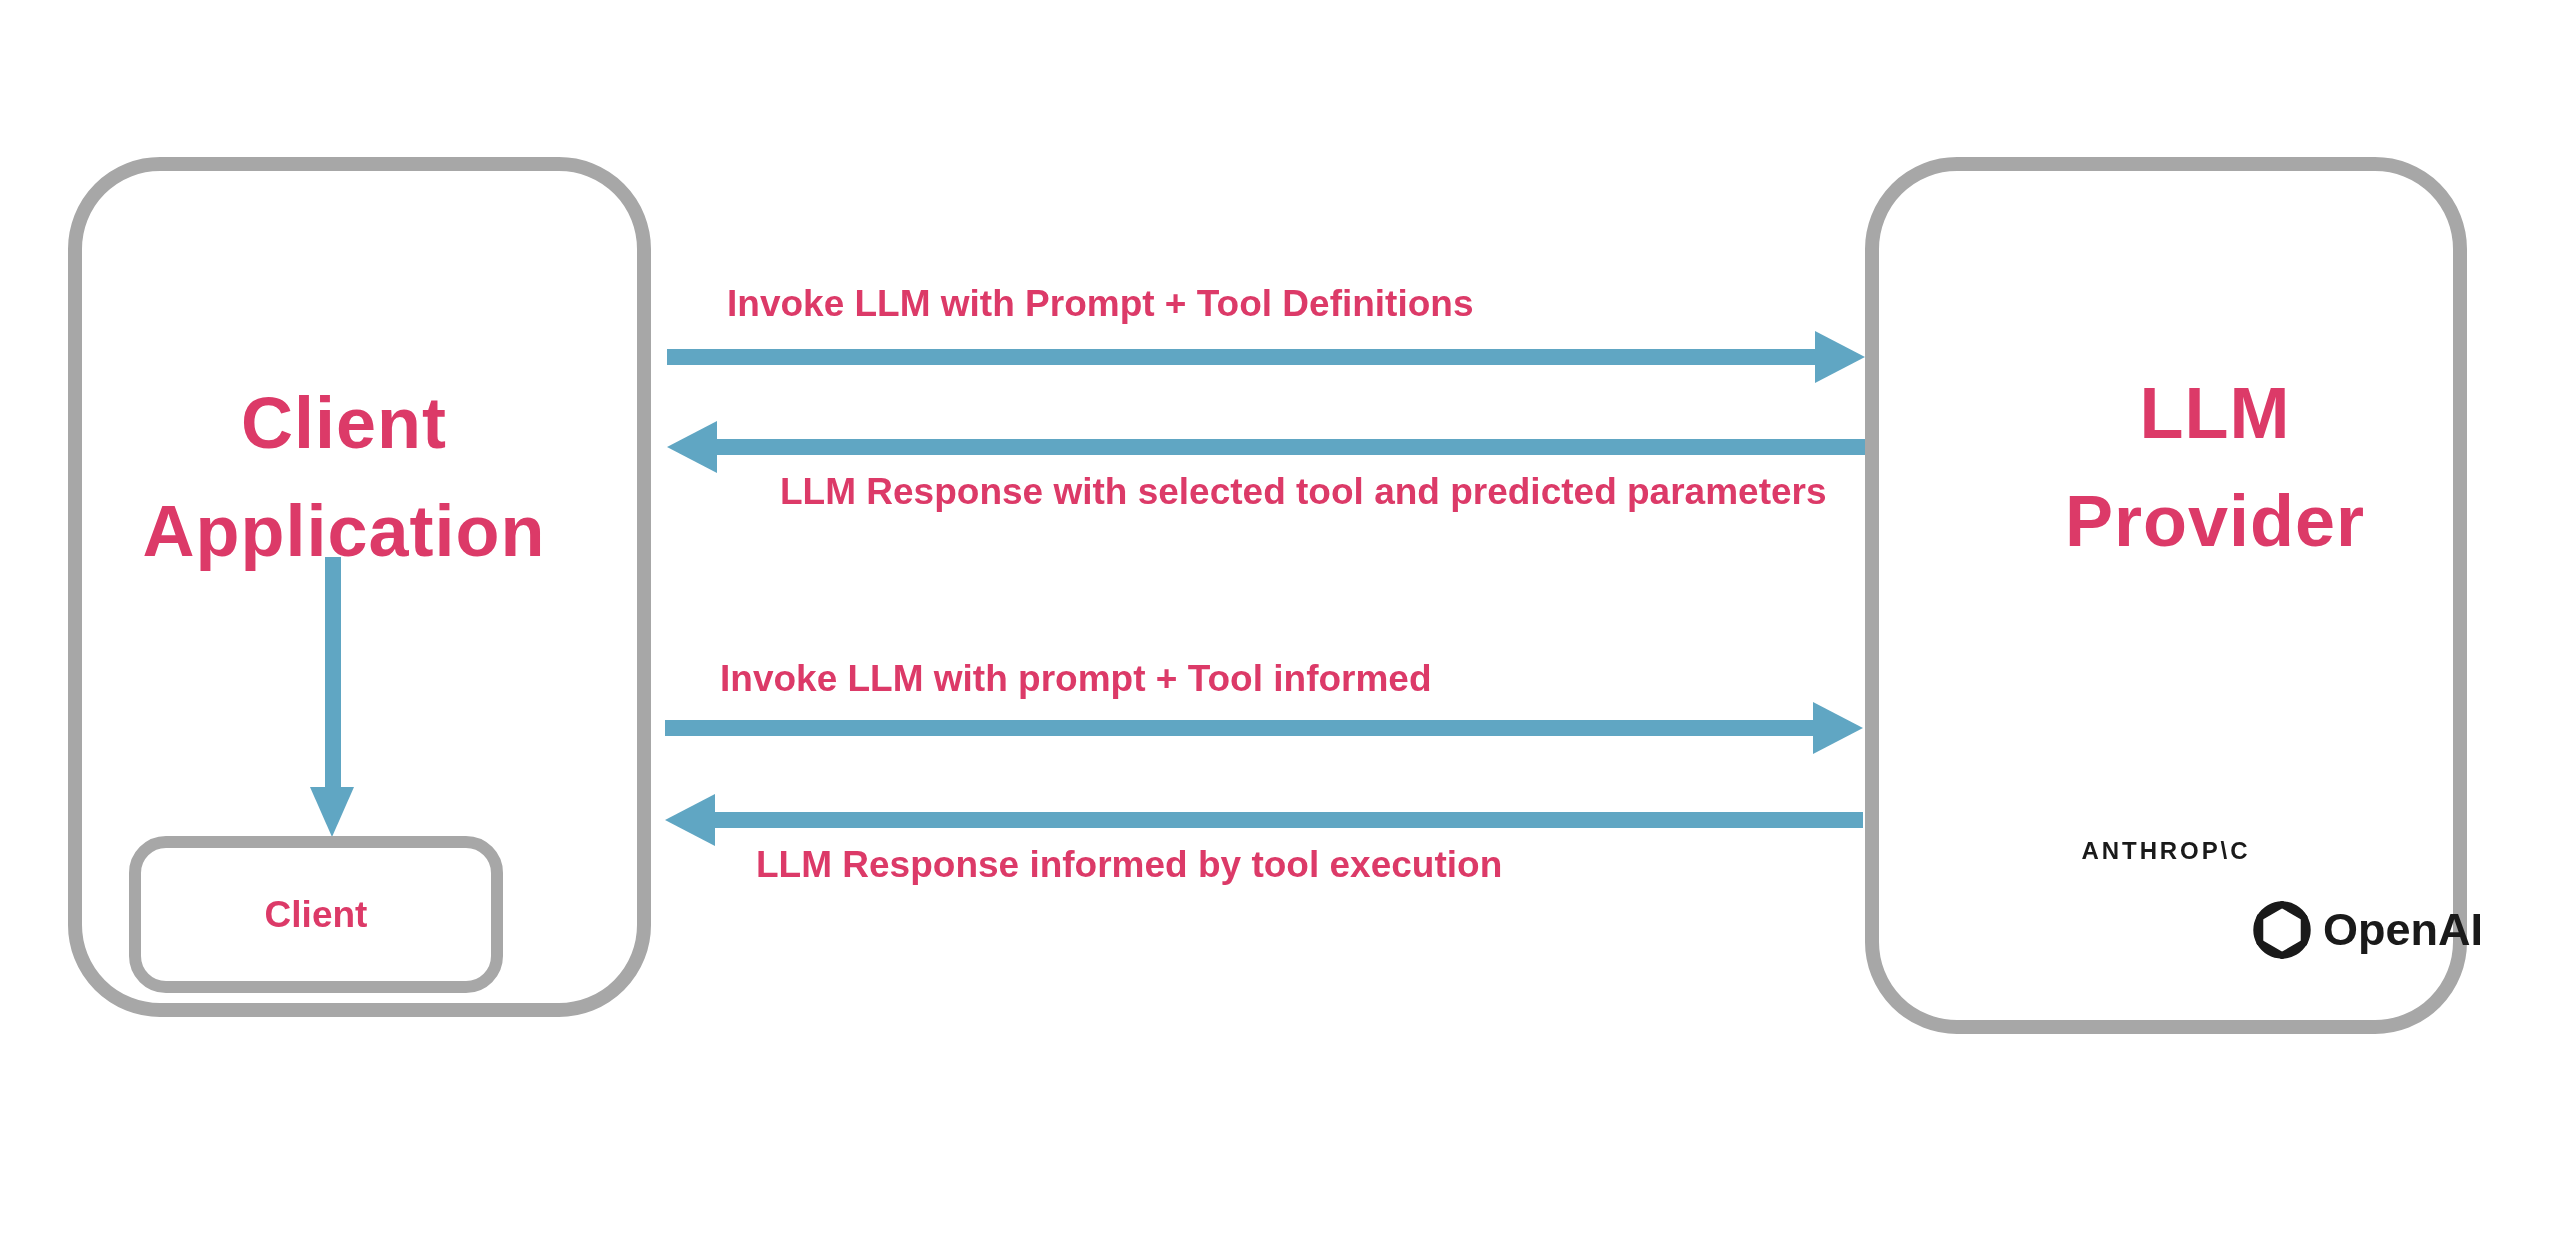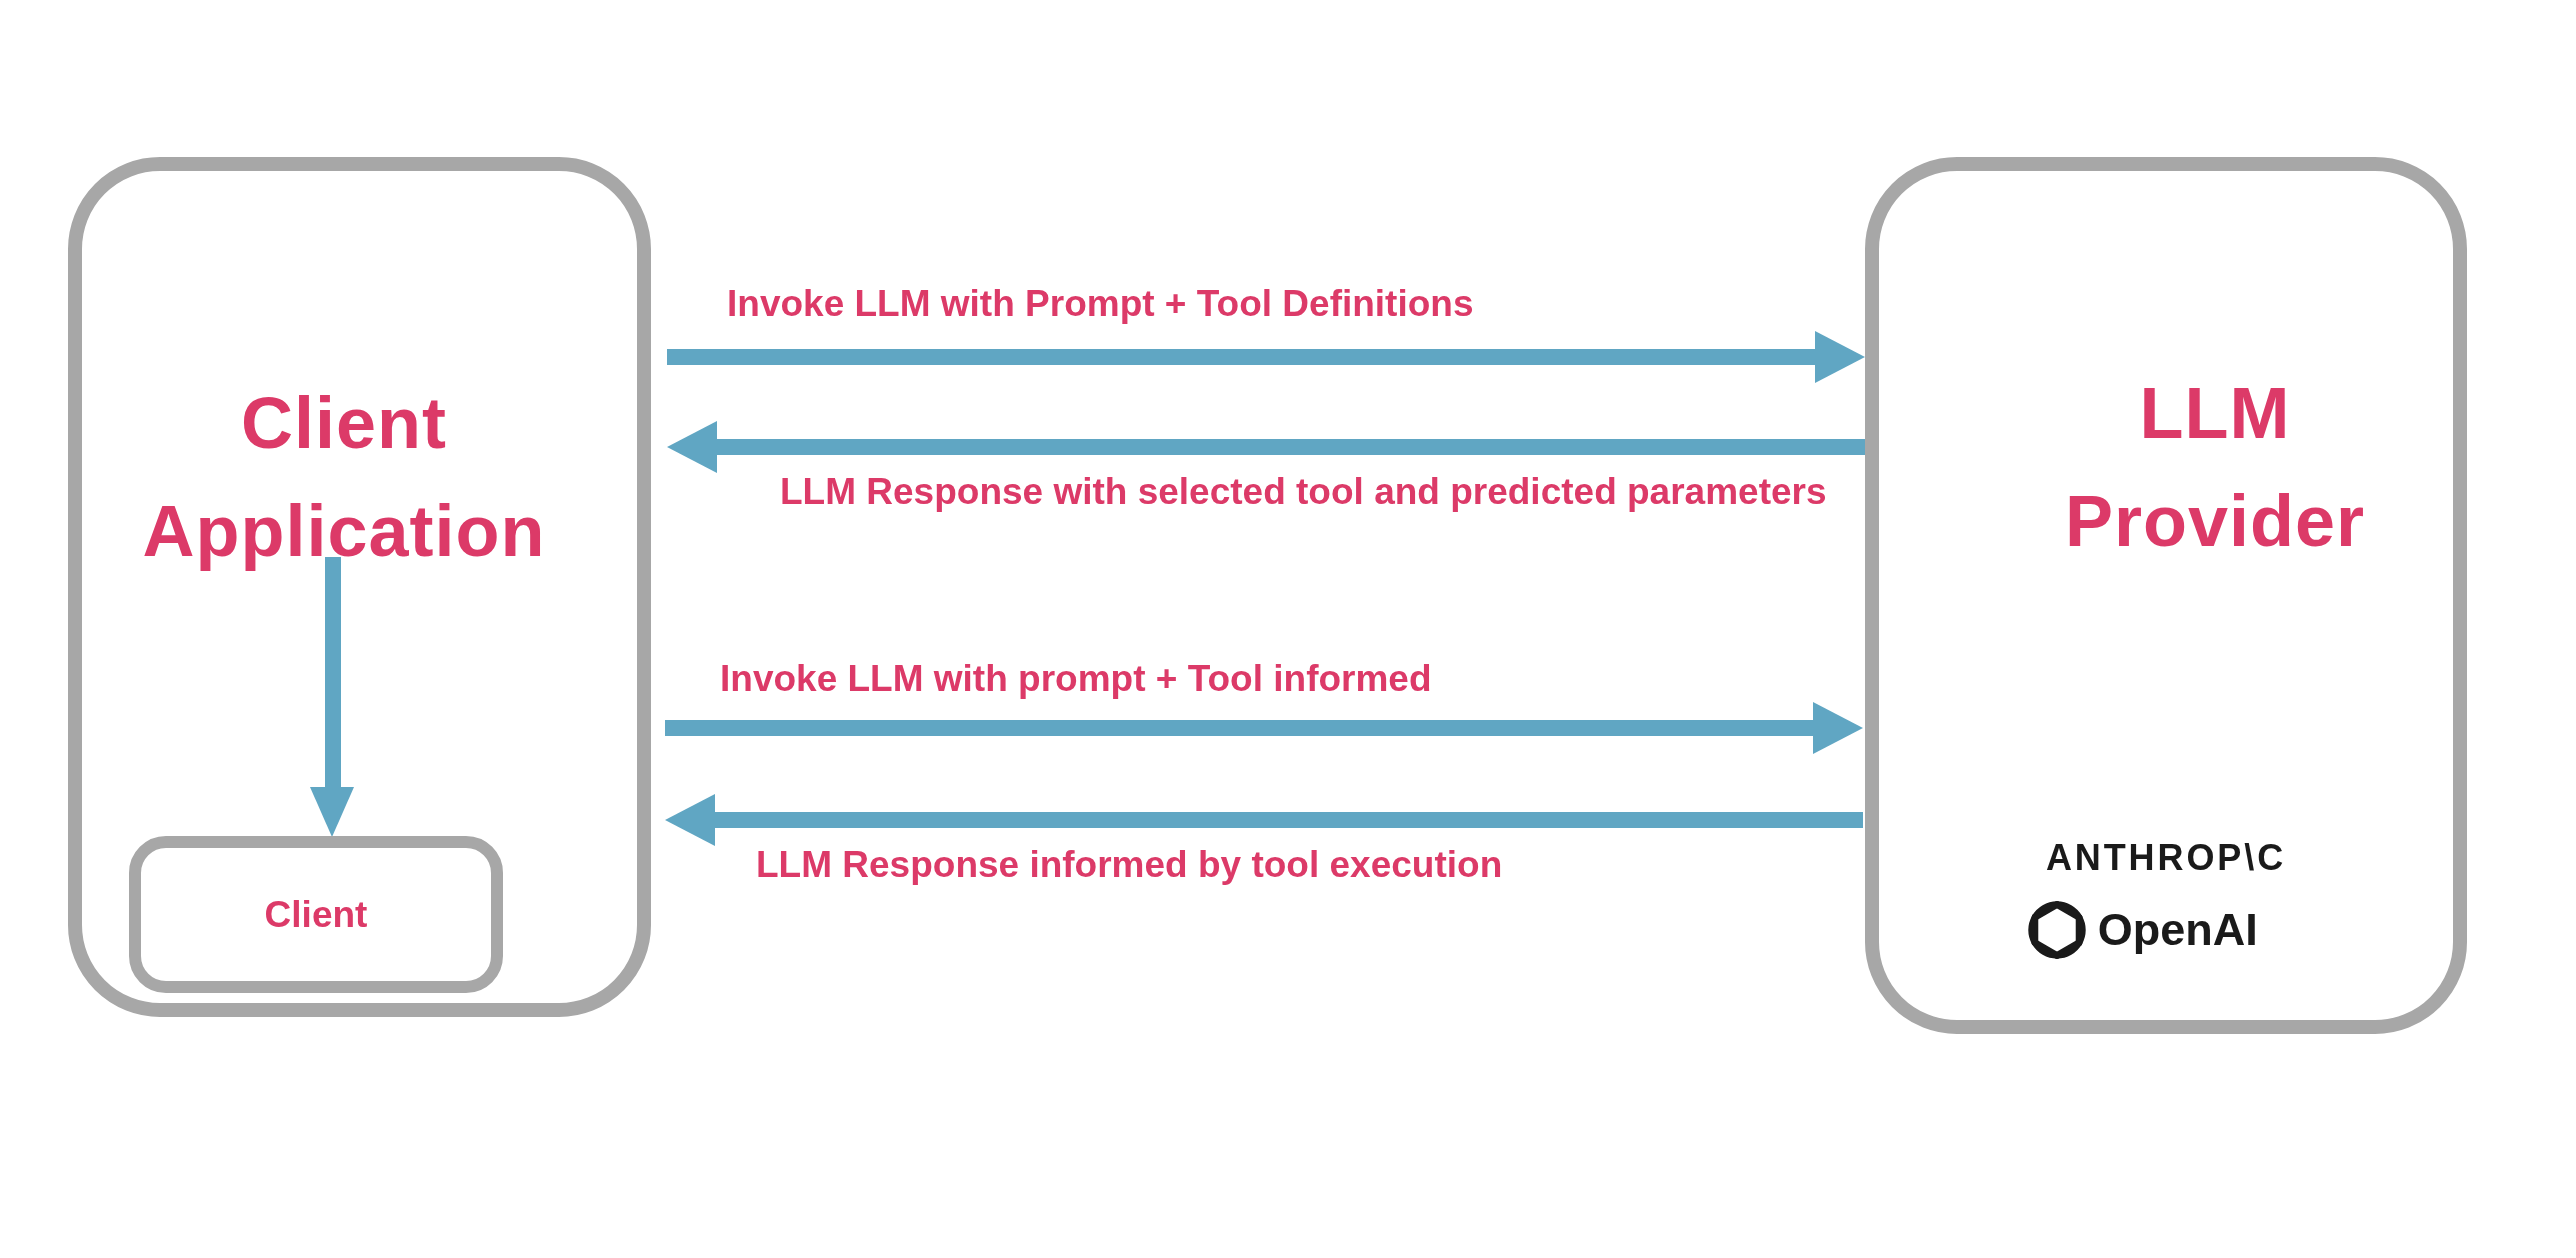--- a/index.html
+++ b/index.html
@@ -107,27 +107,27 @@
     border-top: 50px solid var(--arrow-blue);
   }
 
   
   .anthropic-wordmark {
     position: absolute;
     left: 1865px; top: 837px; width: 602px;
     text-align: center;
     color: var(--logo-black);
     font-weight: bold;
-    font-size: 36px;
+    font-size: 24px;
     letter-spacing: 2.9px;
   }
   .openai-row {
     position: absolute;
-    left: 1833px; top: 895px; width: 602px; height: 70px;
-    display: flex; align-items: center; justify-content: center;
+    left: 1881px; top: 895px; width: 602px; height: 70px;
+    display: flex; align-items: center; justify-content: flex-end;
     gap: 8.7px;
     padding-left: 15px;
   }
   .openai-row svg { display: block; }
   .openai-wordmark {
     color: var(--logo-black);
     font-weight: bold;
     font-size: 45px;
     letter-spacing: 0px;
   }

